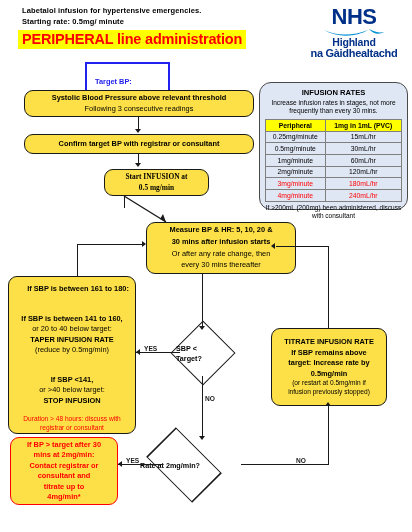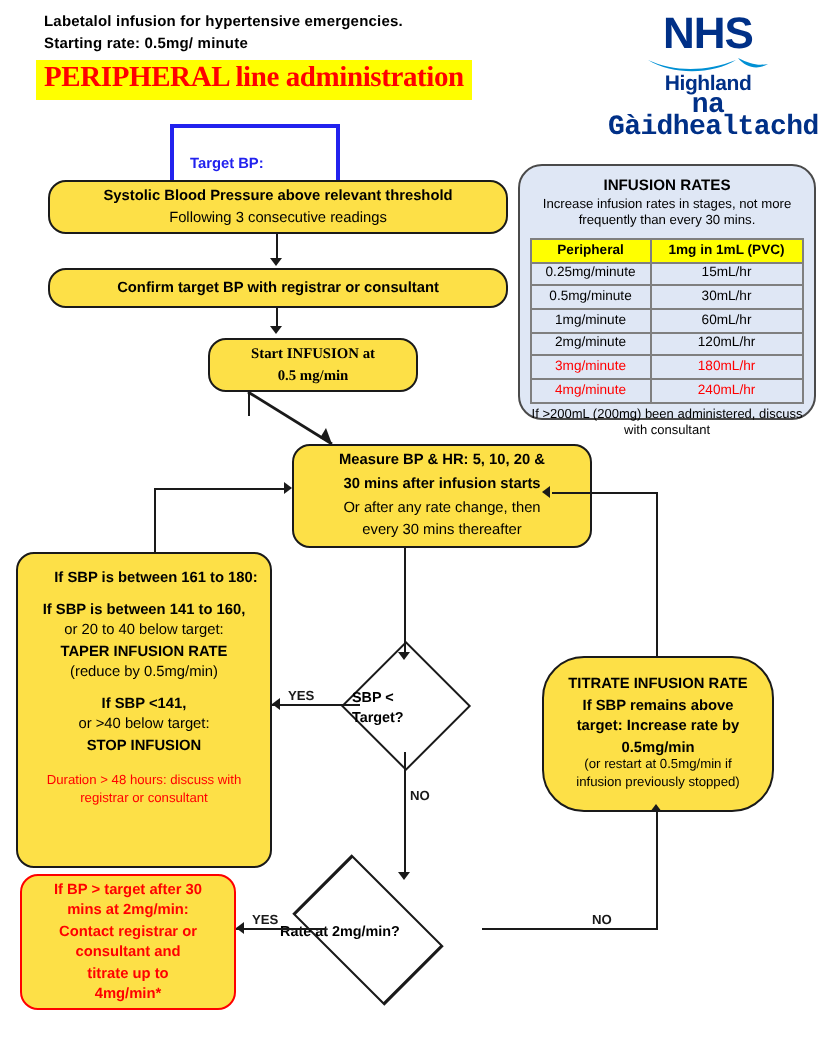--- a/index.html
+++ b/index.html
@@ -15,32 +15,31 @@
 
   
   #header-line1{left:22px;top:6px;font-size:7.5px;font-weight:bold;letter-spacing:.1px;}
   #header-line2{left:22px;top:17px;font-size:7.5px;font-weight:bold;letter-spacing:.1px;}
   #header-title{
     left:18px;top:30px;
     background:#ffff00;color:#ff0000;
     font-size:14.5px;font-weight:bold;
     padding:1px 4px 2px 4px;
     letter-spacing:-.2px;
-    font-family:Liberation Serif, serif;
   }
 
   
   #nhs-logo{right:8px;top:6px;width:100px;text-align:center;}
   #nhs-word{
     font-size:22px;font-weight:bold;color:#003087;
     letter-spacing:-.5px;line-height:22px;
   }
   #nhs-swoosh{display:block;margin:0 auto;}
   #nhs-sub1{font-size:10.5px;font-weight:bold;color:#003087;line-height:11px;letter-spacing:-.2px;}
-  #nhs-sub2{font-size:14px;font-weight:bold;color:#003087;line-height:11px;letter-spacing:-.3px;font-family:Liberation Mono, monospace;}
+  #nhs-sub2{font-size:11px;font-weight:bold;color:#003087;line-height:11px;letter-spacing:-.3px;}
 
   
   .rbox{
     border:1.4px solid #1a1a1a;
     border-radius:9px;
     background:#fde047;
     box-sizing:border-box;
     display:flex;flex-direction:column;
     align-items:center;justify-content:center;
     text-align:center;
@@ -93,23 +92,23 @@
   #infusion-foot{
     text-align:center;font-size:6.5px;line-height:8.3px;margin-top:2px;
   }
 
   
   #box-systolic{left:24px;top:90px;width:230px;height:27px;}
   #box-confirm{left:24px;top:134px;width:230px;height:20px;}
   #box-start{left:104px;top:169px;width:105px;height:27px;font-family:Liberation Serif, serif;}
   #box-measure{left:146px;top:222px;width:150px;height:52px;justify-content:space-between;}
   #box-sbp-ranges{left:8px;top:276px;width:128px;height:158px;padding:4px 5px;justify-content:flex-start;}
-  #box-sbp-ranges .grp{margin-top:5px;}
+  #box-sbp-ranges .grp{margin-top:19px;}
   #box-sbp-ranges .grp.first{margin-top:3px;margin-left:12px;}
-  #box-titrate{left:271px;top:328px;width:116px;height:78px;border-radius:21px;}
+  #box-titrate{left:271px;top:328px;width:116px;height:78px;}
   #box-bp-target{
     left:10px;top:437px;width:108px;height:68px;
     border:1.4px solid #ff0000;color:#ff0000;font-weight:bold;
   }
   .diamond{
     position:absolute;
     background:#fff;
     border:1.3px solid #1a1a1a;
     transform:rotate(45deg);
     box-sizing:border-box;

